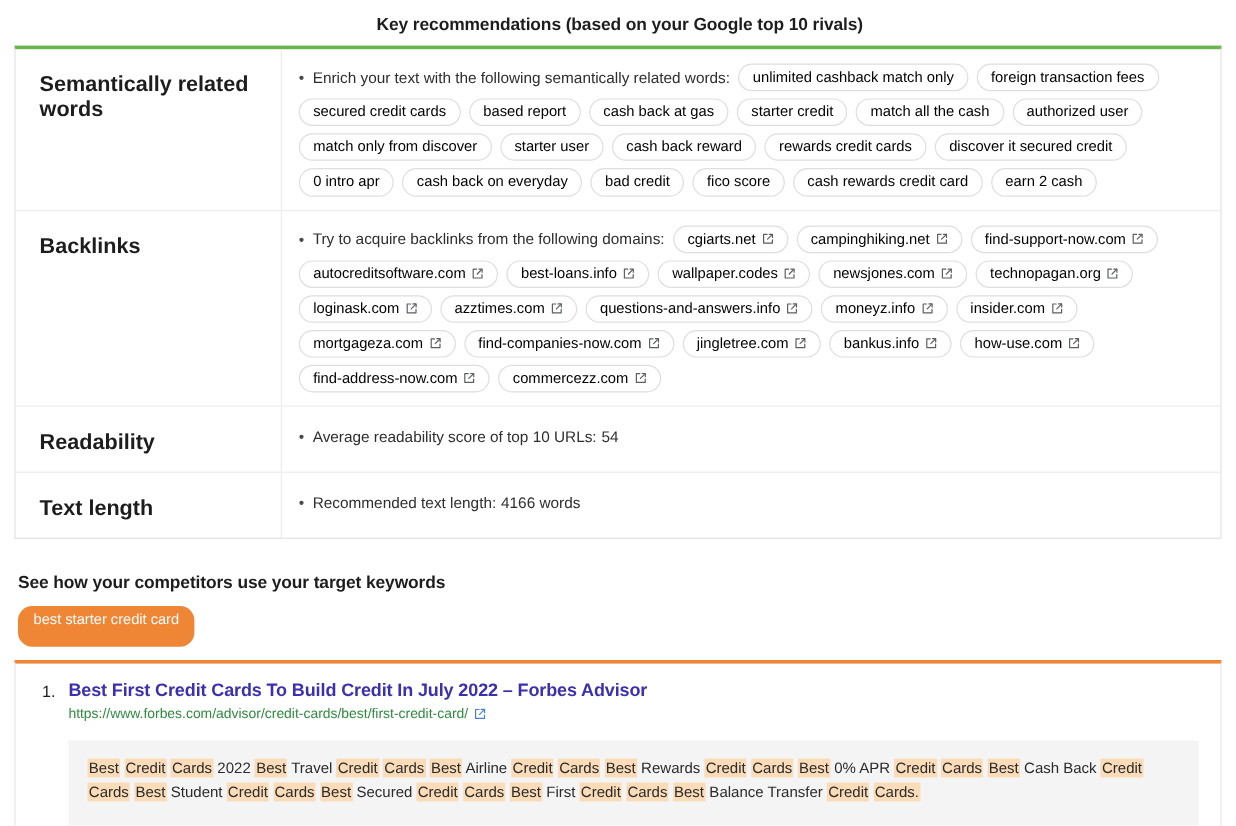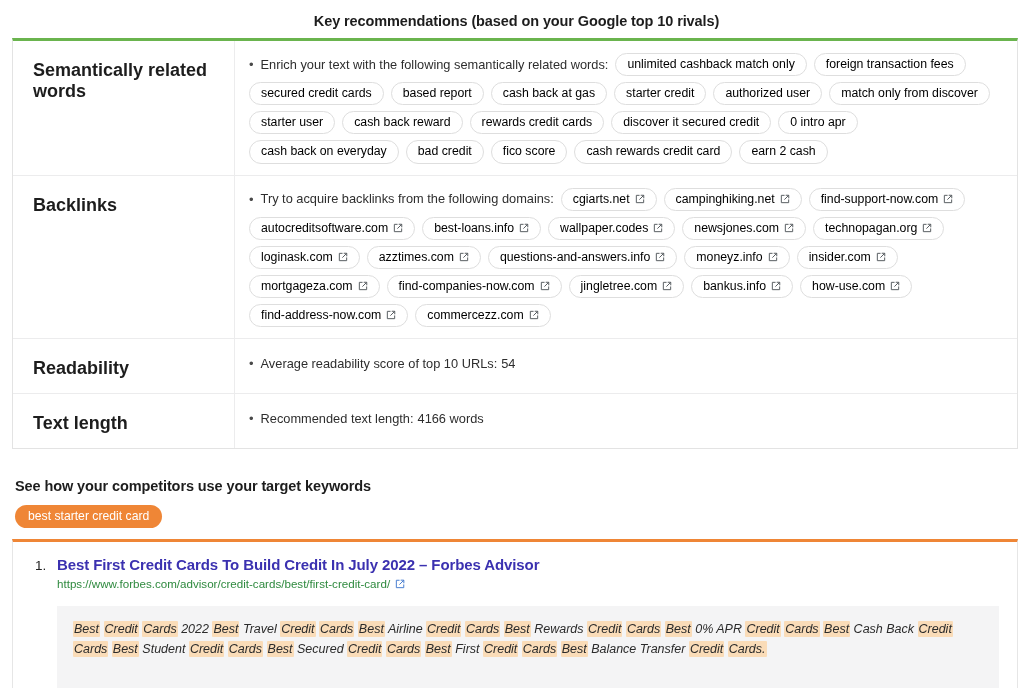--- a/index.html
+++ b/index.html
@@ -102,21 +102,21 @@
   .plain-bullet .val { margin-left: 4px; }
 
   
   #comp-section { margin-top: 29px; }
   .kw-badge {
     display: inline-block;
     margin: 11px 0 0 3px;
     background: #ef8636;
     color: #ffffff;
     border-radius: 12px;
-    padding: 4px 13px 5px;
+    padding: 4px 13px 16px;
     font-size: 12.2px;
     line-height: 1.15;
   }
   .result-card {
     margin-top: 11px;
     width: 1006px;
     background: #fff;
     border: 1px solid #e6e6e6;
     border-top: 3px solid #ef8636;
     padding: 14px 18px 16px 18px;
@@ -152,21 +152,21 @@
 
   .snippet {
     margin: 16px 0 0 26px;
     background: #f4f4f5;
     padding: 14px 16px 12px 16px;
     font-size: 12.5px;
     color: #2b2b2b;
     line-height: 1.55;
   }
   .snippet p { margin: 0 0 12px 0; }
-  .snippet p:last-of-type { margin-bottom: 26px; font-style: italic; }
+  .snippet p:last-of-type { margin-bottom: 26px; }
   .hl { background: #fadcb8; padding: 1px 1px; border-radius: 1px; }
 </style>
 </head>
 <body>
 
 <div class="page">
 
   <div>
     <div id="rec-title" class="section-title">Key recommendations (based on your Google top 10 rivals)</div>
 
@@ -186,20 +186,23 @@
                 <span>secured credit cards</span>
               </span>
               <span class="tag">
                 <span>based report</span>
               </span>
               <span class="tag">
                 <span>cash back at gas</span>
               </span>
               <span class="tag">
                 <span>starter credit</span>
+              </span>
+              <span class="tag">
+                <span>match all the cash</span>
               </span>
               <span class="tag">
                 <span>authorized user</span>
               </span>
               <span class="tag">
                 <span>match only from discover</span>
               </span>
               <span class="tag">
                 <span>starter user</span>
               </span>

